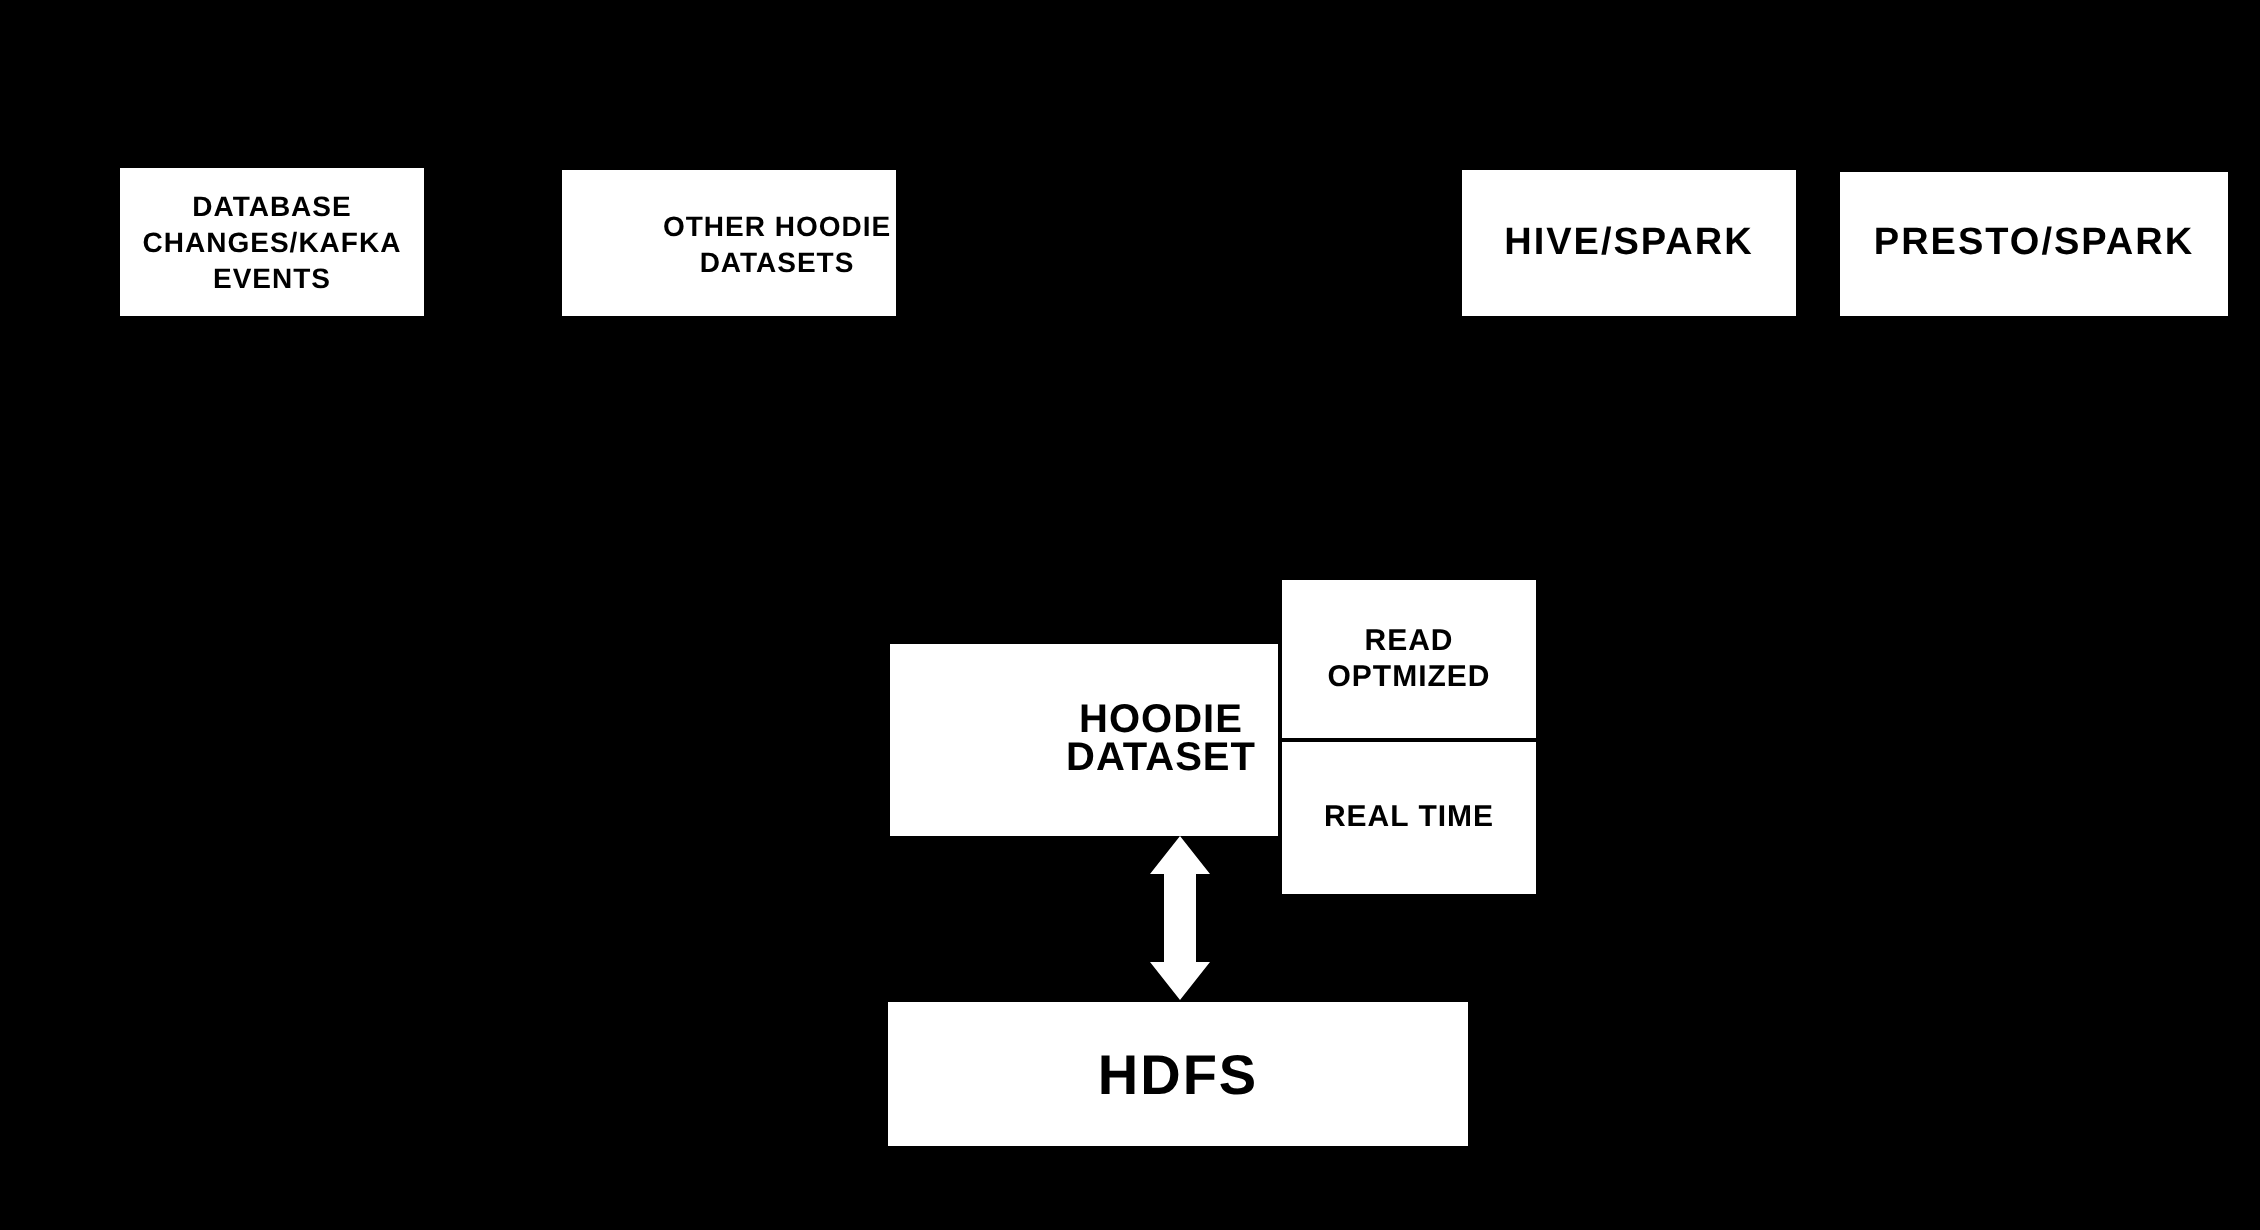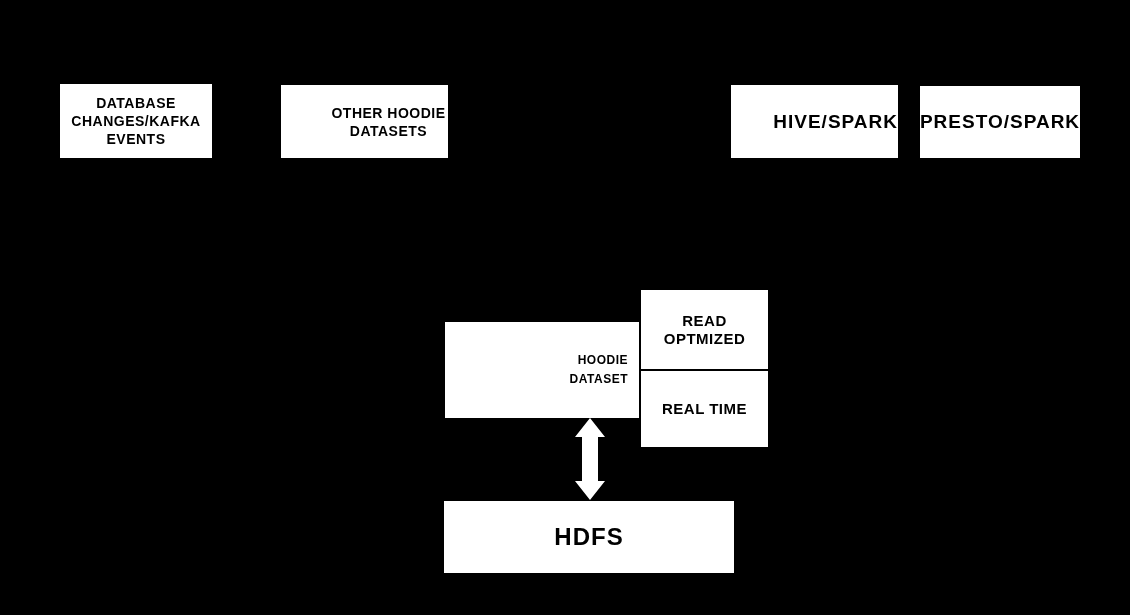--- a/index.html
+++ b/index.html
@@ -29,34 +29,34 @@
     text-align: center;
     letter-spacing: 0.5px;
     white-space: pre-line;
     line-height: 1.25;
   }
   
   #db-box      { left: 60px;  top: 84px;  width: 152px; height: 74px; }
   #other-box   { left: 281px; top: 85px;  width: 167px; height: 73px; padding-left: 48px; }
   #db-box .label, #other-box .label { font-size: 14px; line-height: 18px; }
   
-  #hive-box    { left: 731px; top: 85px;  width: 167px; height: 73px; justify-content: flex-end; }
-  #presto-box  { left: 920px; top: 86px;  width: 160px; height: 72px; }
+  #hive-box    { left: 731px; top: 85px;  width: 167px; height: 73px; }
+  #presto-box  { left: 920px; top: 86px;  width: 194px; height: 72px; }
   #hive-box .label, #presto-box .label { font-size: 19px; letter-spacing: 1px; }
   
   #hoodie-box  { left: 445px; top: 322px; width: 194px; height: 96px;
                  justify-content: flex-end; }
-  #hoodie-box .label { font-size: 12px; line-height: 19px; text-align: right;
+  #hoodie-box .label { font-size: 20px; line-height: 19px; 
                        padding-right: 11px; }
   #read-box    { left: 641px; top: 290px; width: 127px; height: 79px; }
   #real-box    { left: 641px; top: 371px; width: 127px; height: 76px; }
   #read-box .label, #real-box .label { font-size: 15px; line-height: 18px; }
   
   #hdfs-box    { left: 444px; top: 501px; width: 290px; height: 72px; }
-  #hdfs-box .label { font-size: 24px; letter-spacing: 1px; text-align: right; }
+  #hdfs-box .label { font-size: 28px; letter-spacing: 1px; text-align: right; }
   
   #arrow {
     position: absolute;
     left: 572px;
     top: 417px;
     width: 36px;
     height: 84px;
   }
 </style>
 </head>

